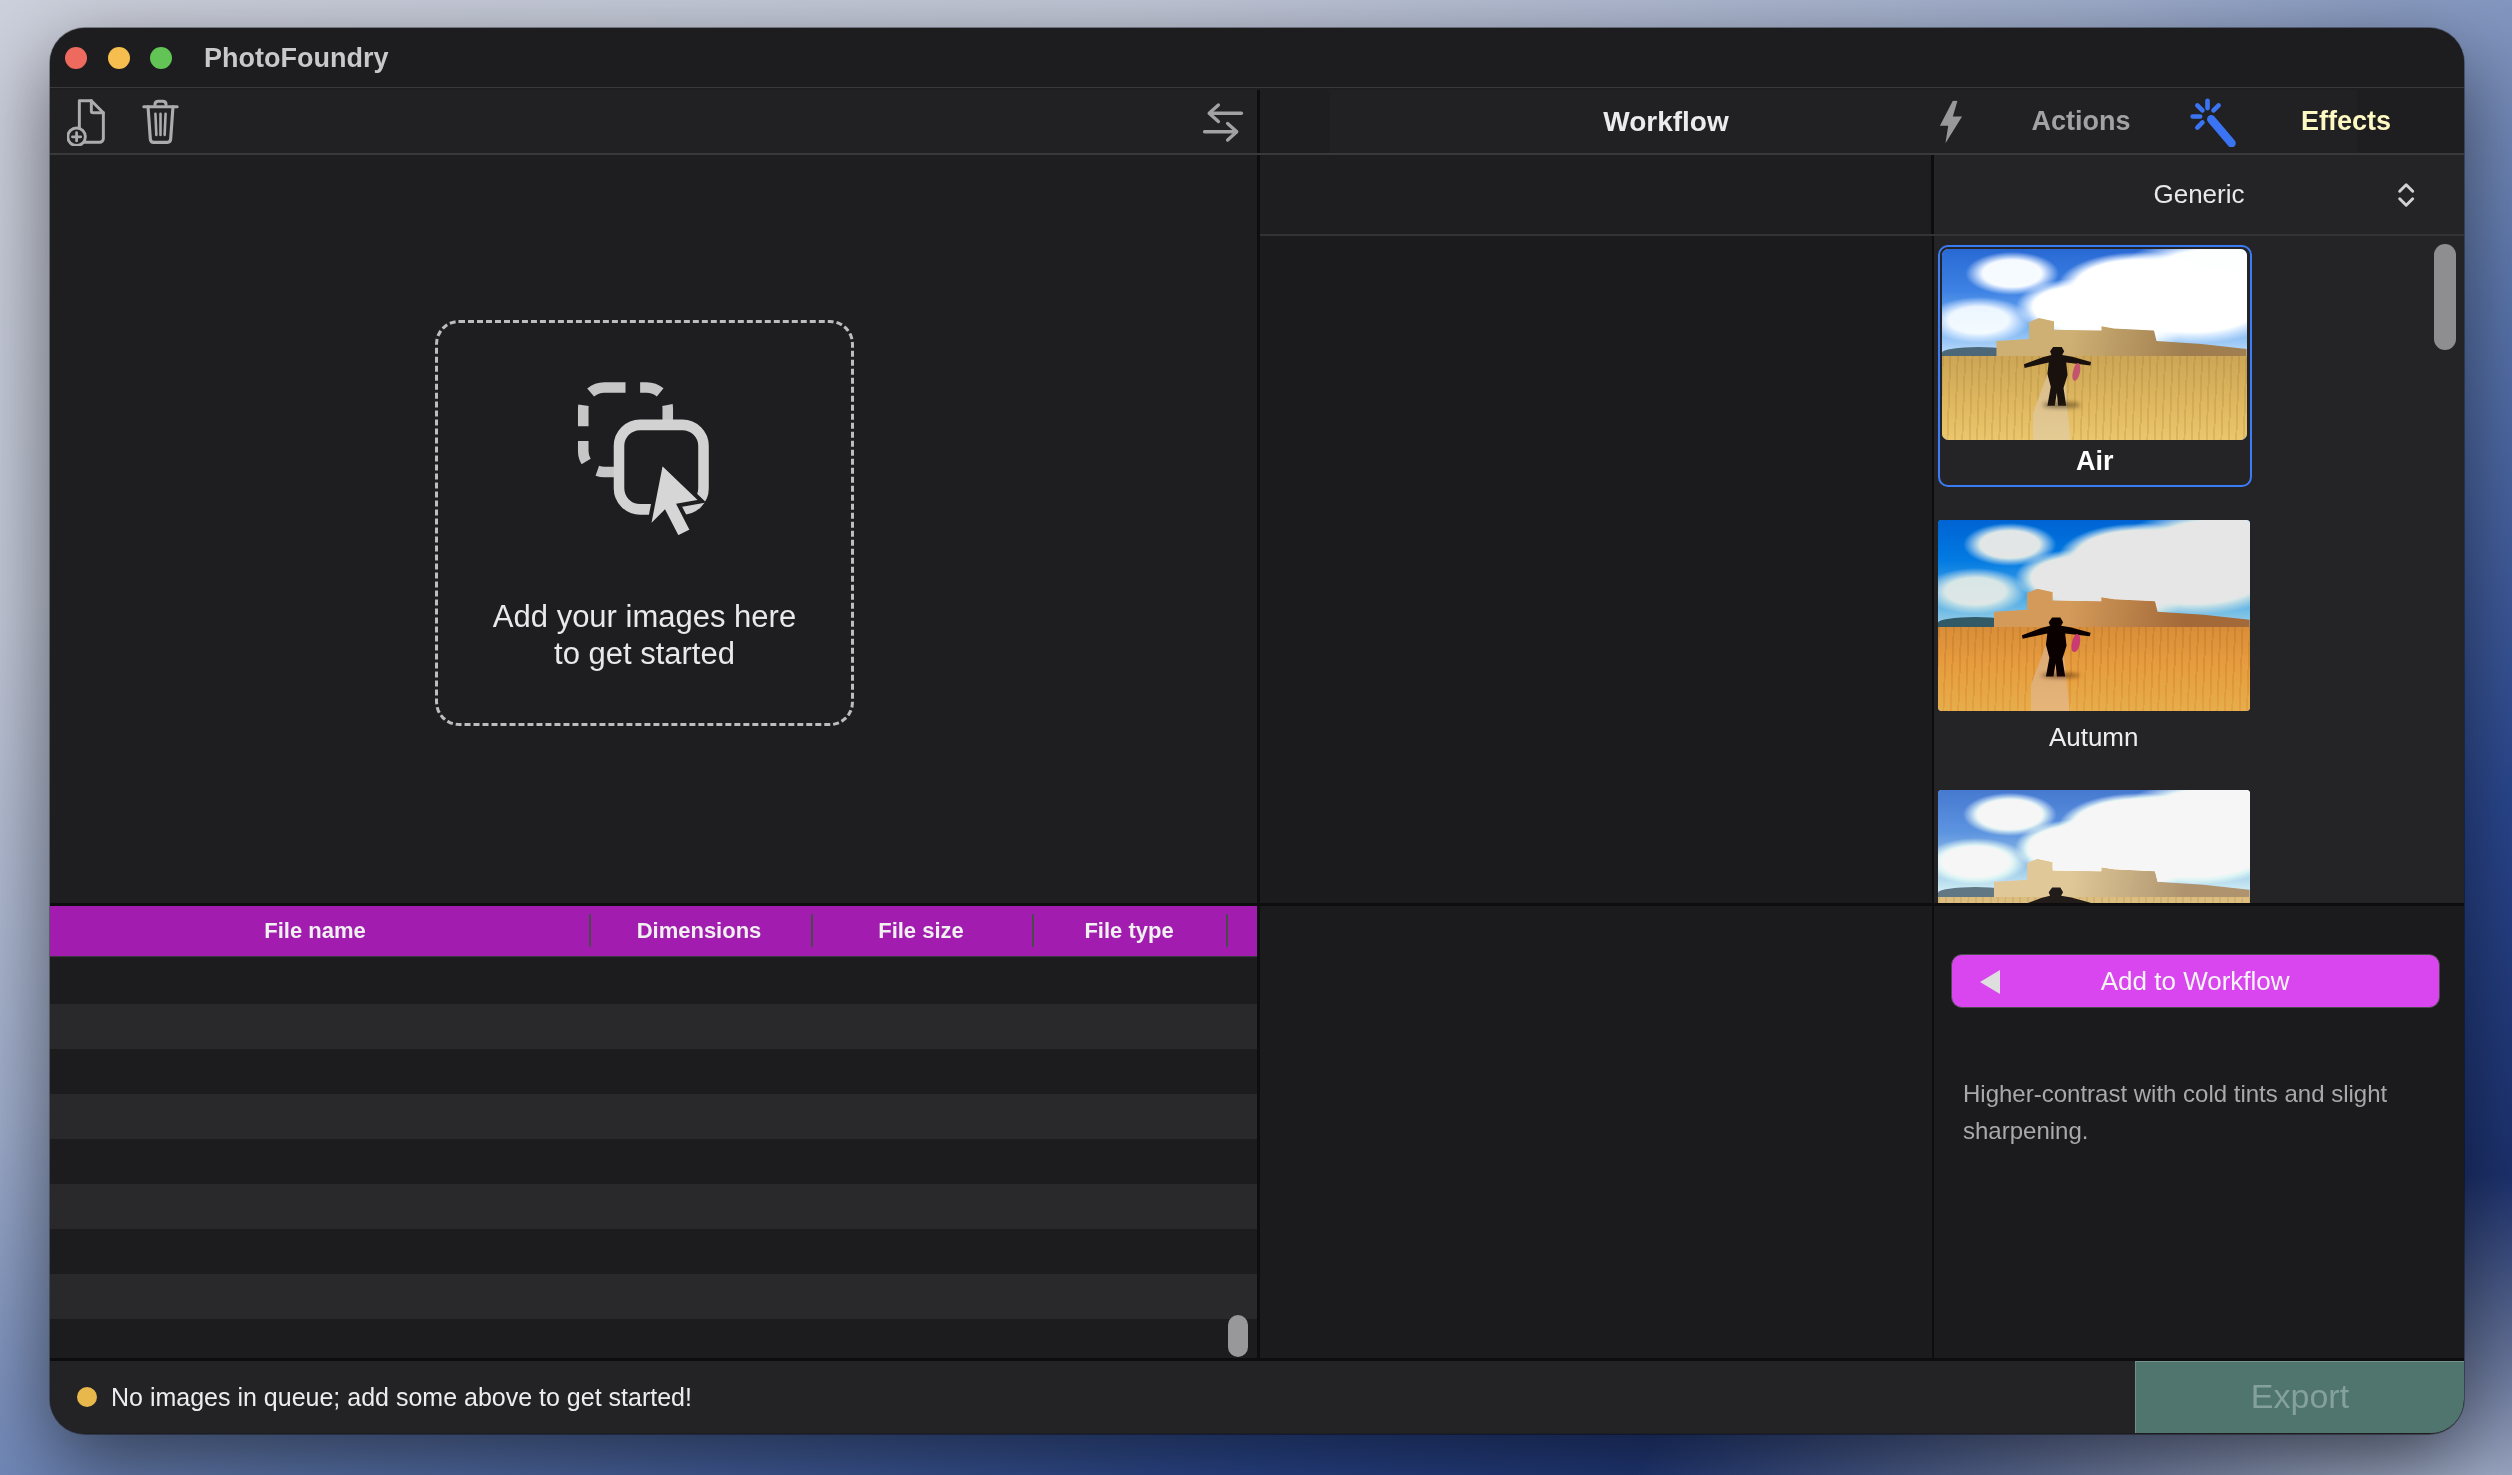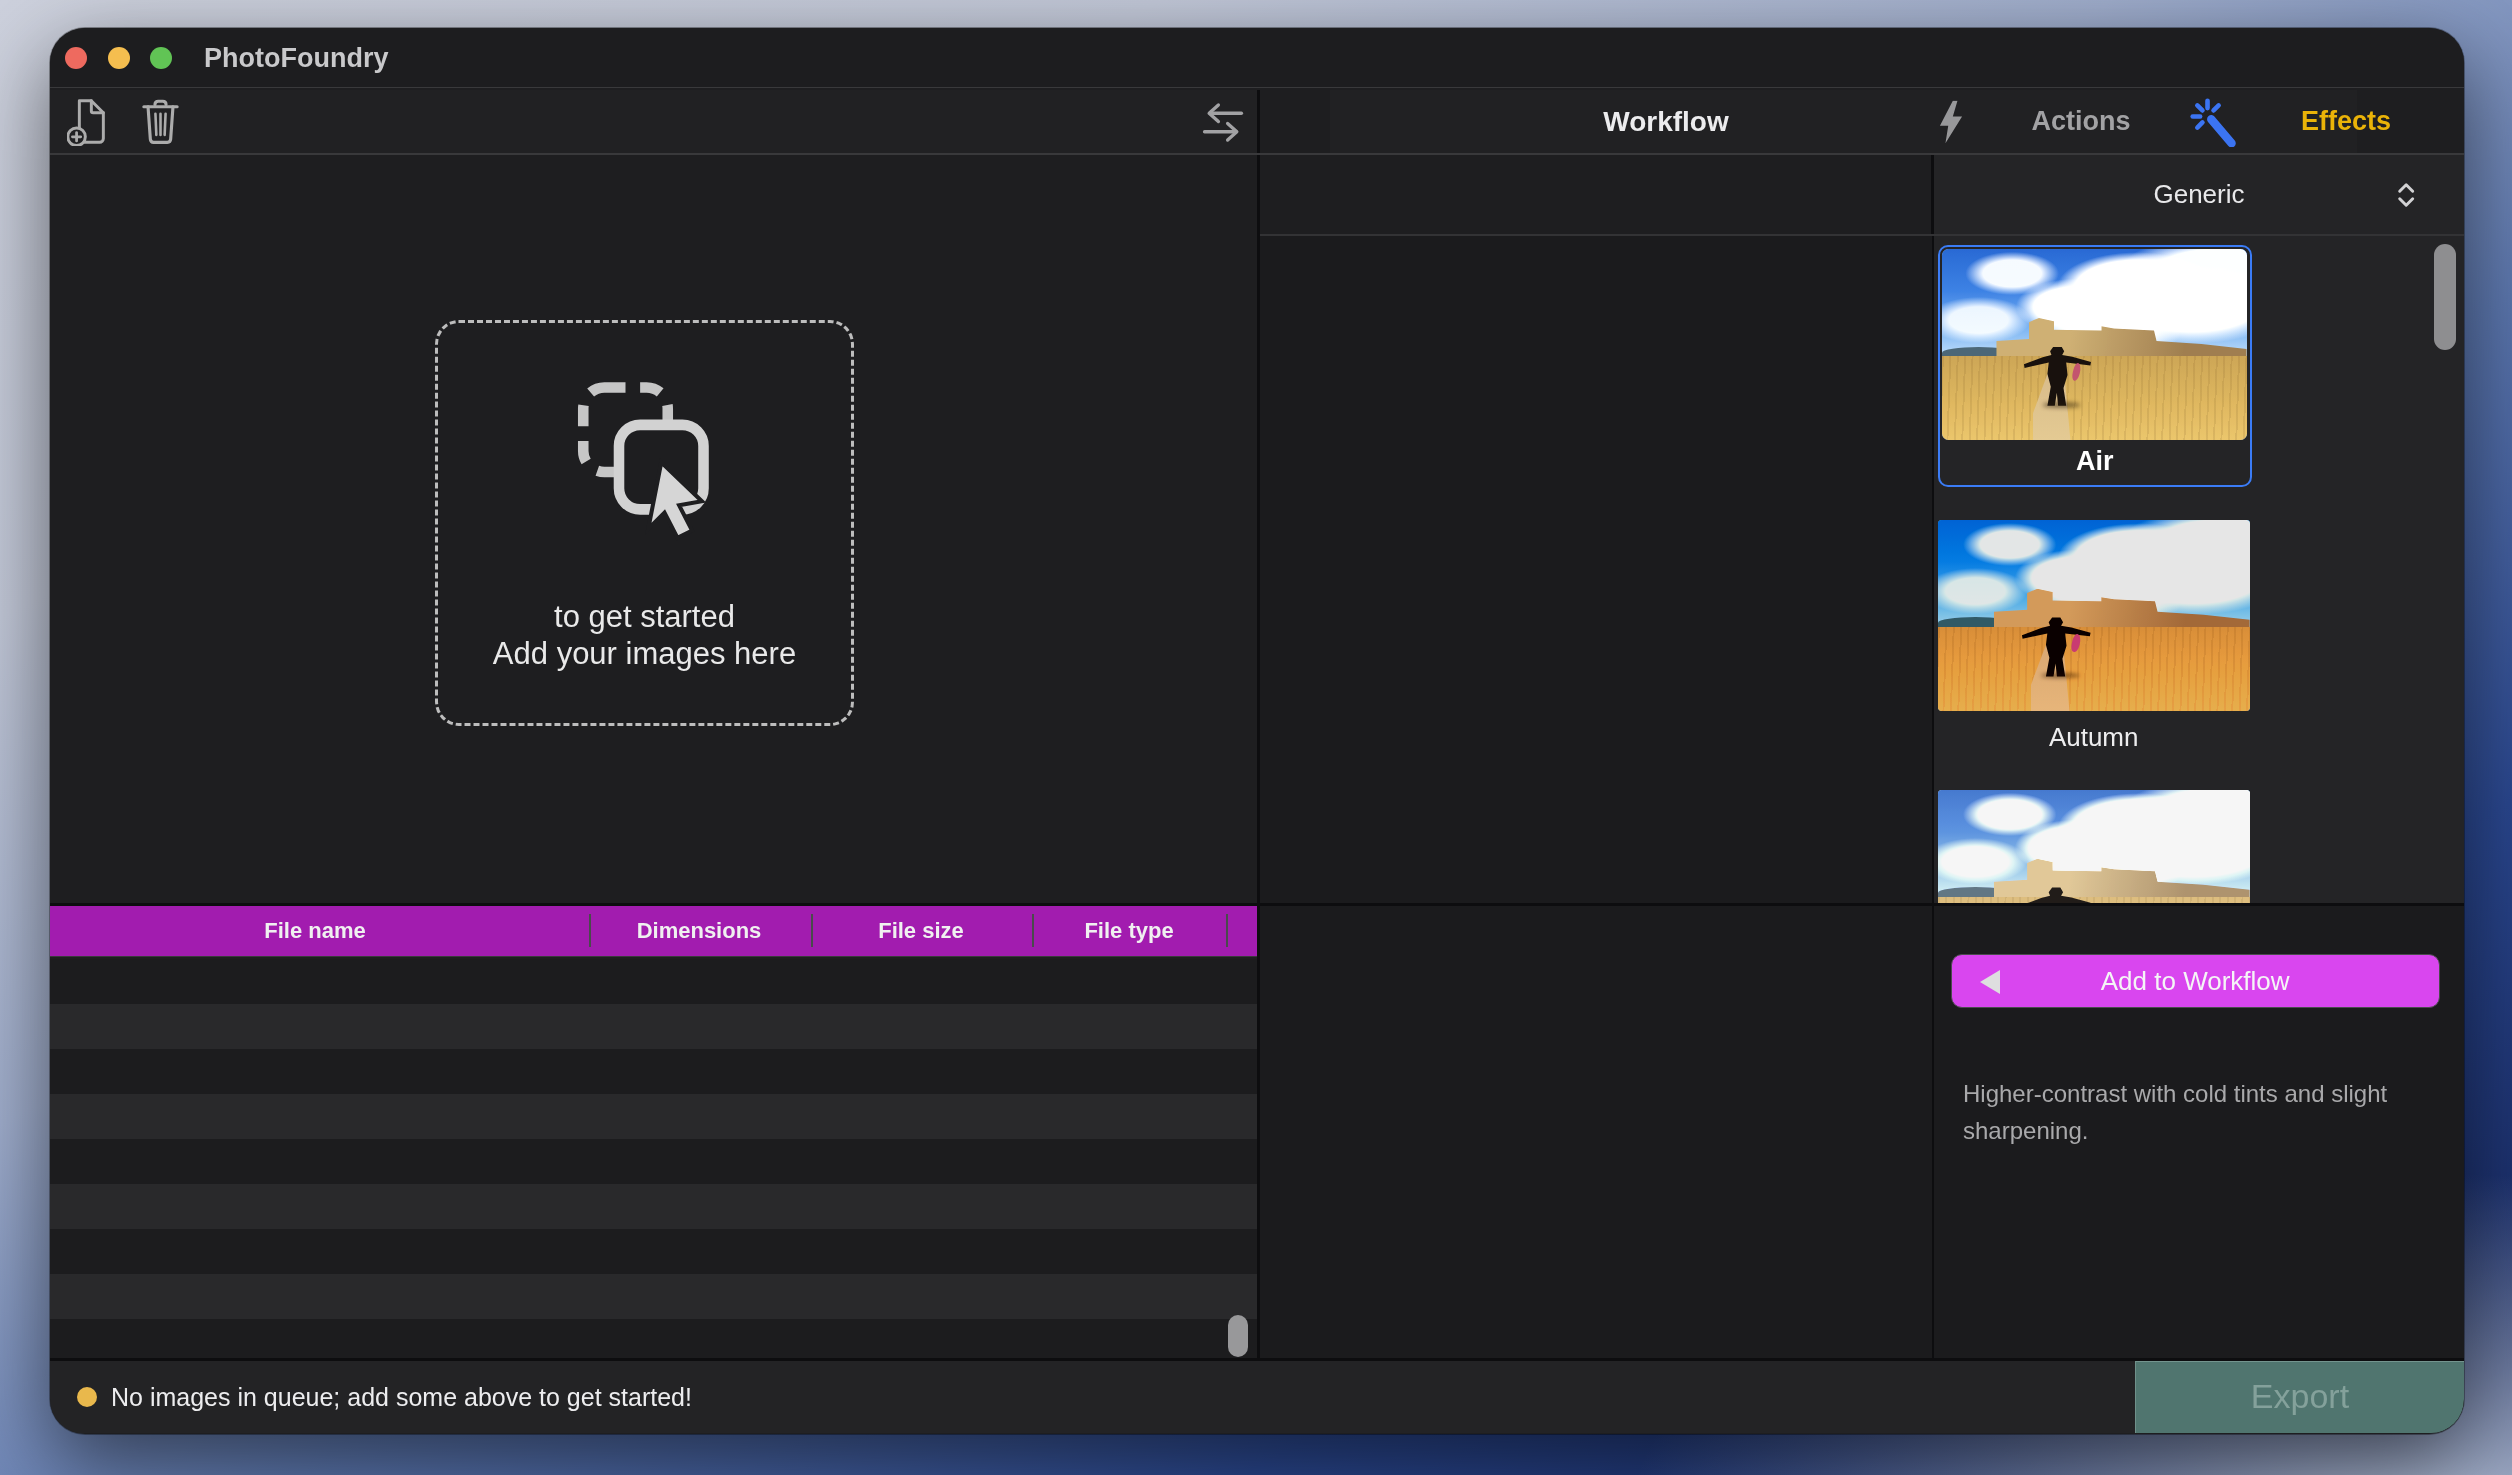--- a/index.html
+++ b/index.html
@@ -196,21 +196,21 @@
     <span class="tab-icon" style="left:280px;">
       <svg width="50" height="50" viewBox="0 0 54 54" fill="none" stroke="#3b74f2" stroke-linecap="round">
         <path d="M20 4 V12" stroke-width="5"></path>
         <path d="M9 9 L14.5 14.5" stroke-width="5"></path>
         <path d="M4 21 H12" stroke-width="5"></path>
         <path d="M9 33 L14.5 27.5" stroke-width="5"></path>
         <path d="M32 9 L26.5 14.5" stroke-width="5"></path>
         <path d="M24 24 L46 50" stroke-width="9"></path>
       </svg>
     </span>
-    <span class="tab-label tab-effects" style="color: #eab308;">Effects</span>
+    <span class="tab-label tab-effects" style="color: #fef9c3;">Effects</span>
   </div>
   <div class="abs hdiv-row2"></div>
 
 
   <div class="abs generic-row">
     <span>Generic</span>
     <span class="updown">
       <svg width="20.4" height="28" viewBox="0 0 22 30" fill="none" stroke="#d2d2d4" stroke-width="3.2" stroke-linecap="round" stroke-linejoin="round">
         <path d="M4 11 L11 4 L18 11"></path>
           <path d="M4 19 L11 26 L18 19"></path>
@@ -222,22 +222,22 @@
   <div class="abs left-content">
     <div class="dropzone">
       <div class="dz-icon">
         <svg width="164" height="169" viewBox="0 0 100 104" fill="none">
           <rect x="12" y="4" width="52" height="52" rx="13" stroke="#c6c6c6" stroke-width="6.5" stroke-dasharray="13 9"></rect>
           <rect x="34" y="27" width="52" height="52" rx="13" stroke="#d2d2d2" stroke-width="6.5" fill="#1e1e20"></rect>
           <path d="M60 50 L85 74 L71 76.5 L79 92 L70 96.5 L62 81 L52 91 Z" fill="#d6d6d6" stroke="#1e1e20" stroke-width="2.5"></path>
         </svg>
       </div>
       <div class="dz-text">
+        <div>Add your images here</div>
         <div>to get started</div>
-        <div>Add your images here</div>
       </div>
     </div>
   </div>
 
   <div class="abs hdiv-main"></div>
 
   <div class="abs table-header">
     <span class="th" style="left:265px;">File name</span>
     <span class="th" style="left:649px;">Dimensions</span>
     <span class="th" style="left:871px;">File size</span>

